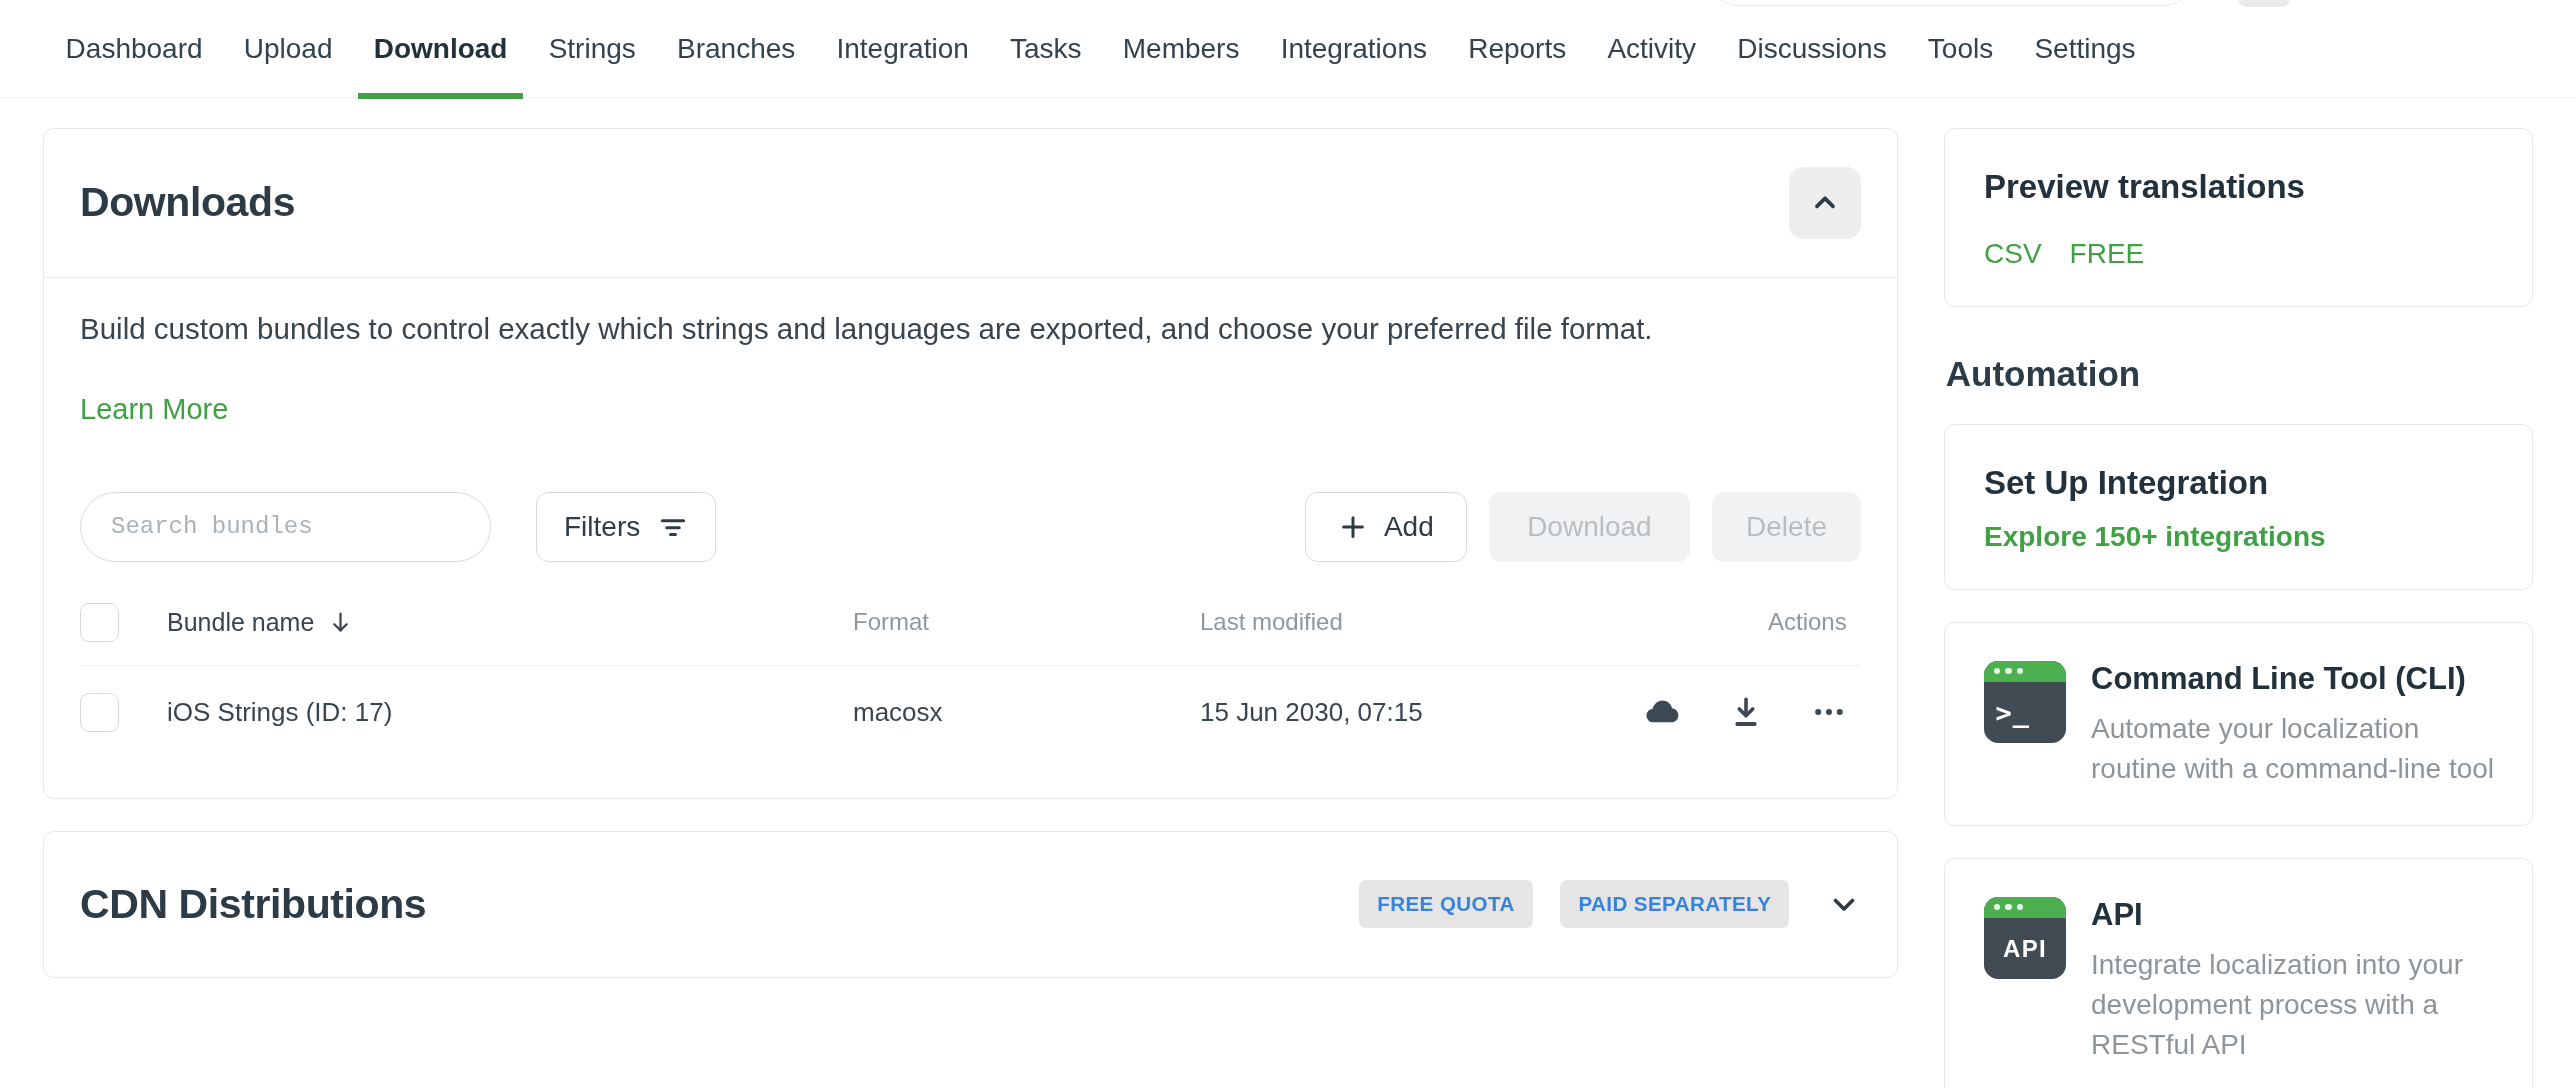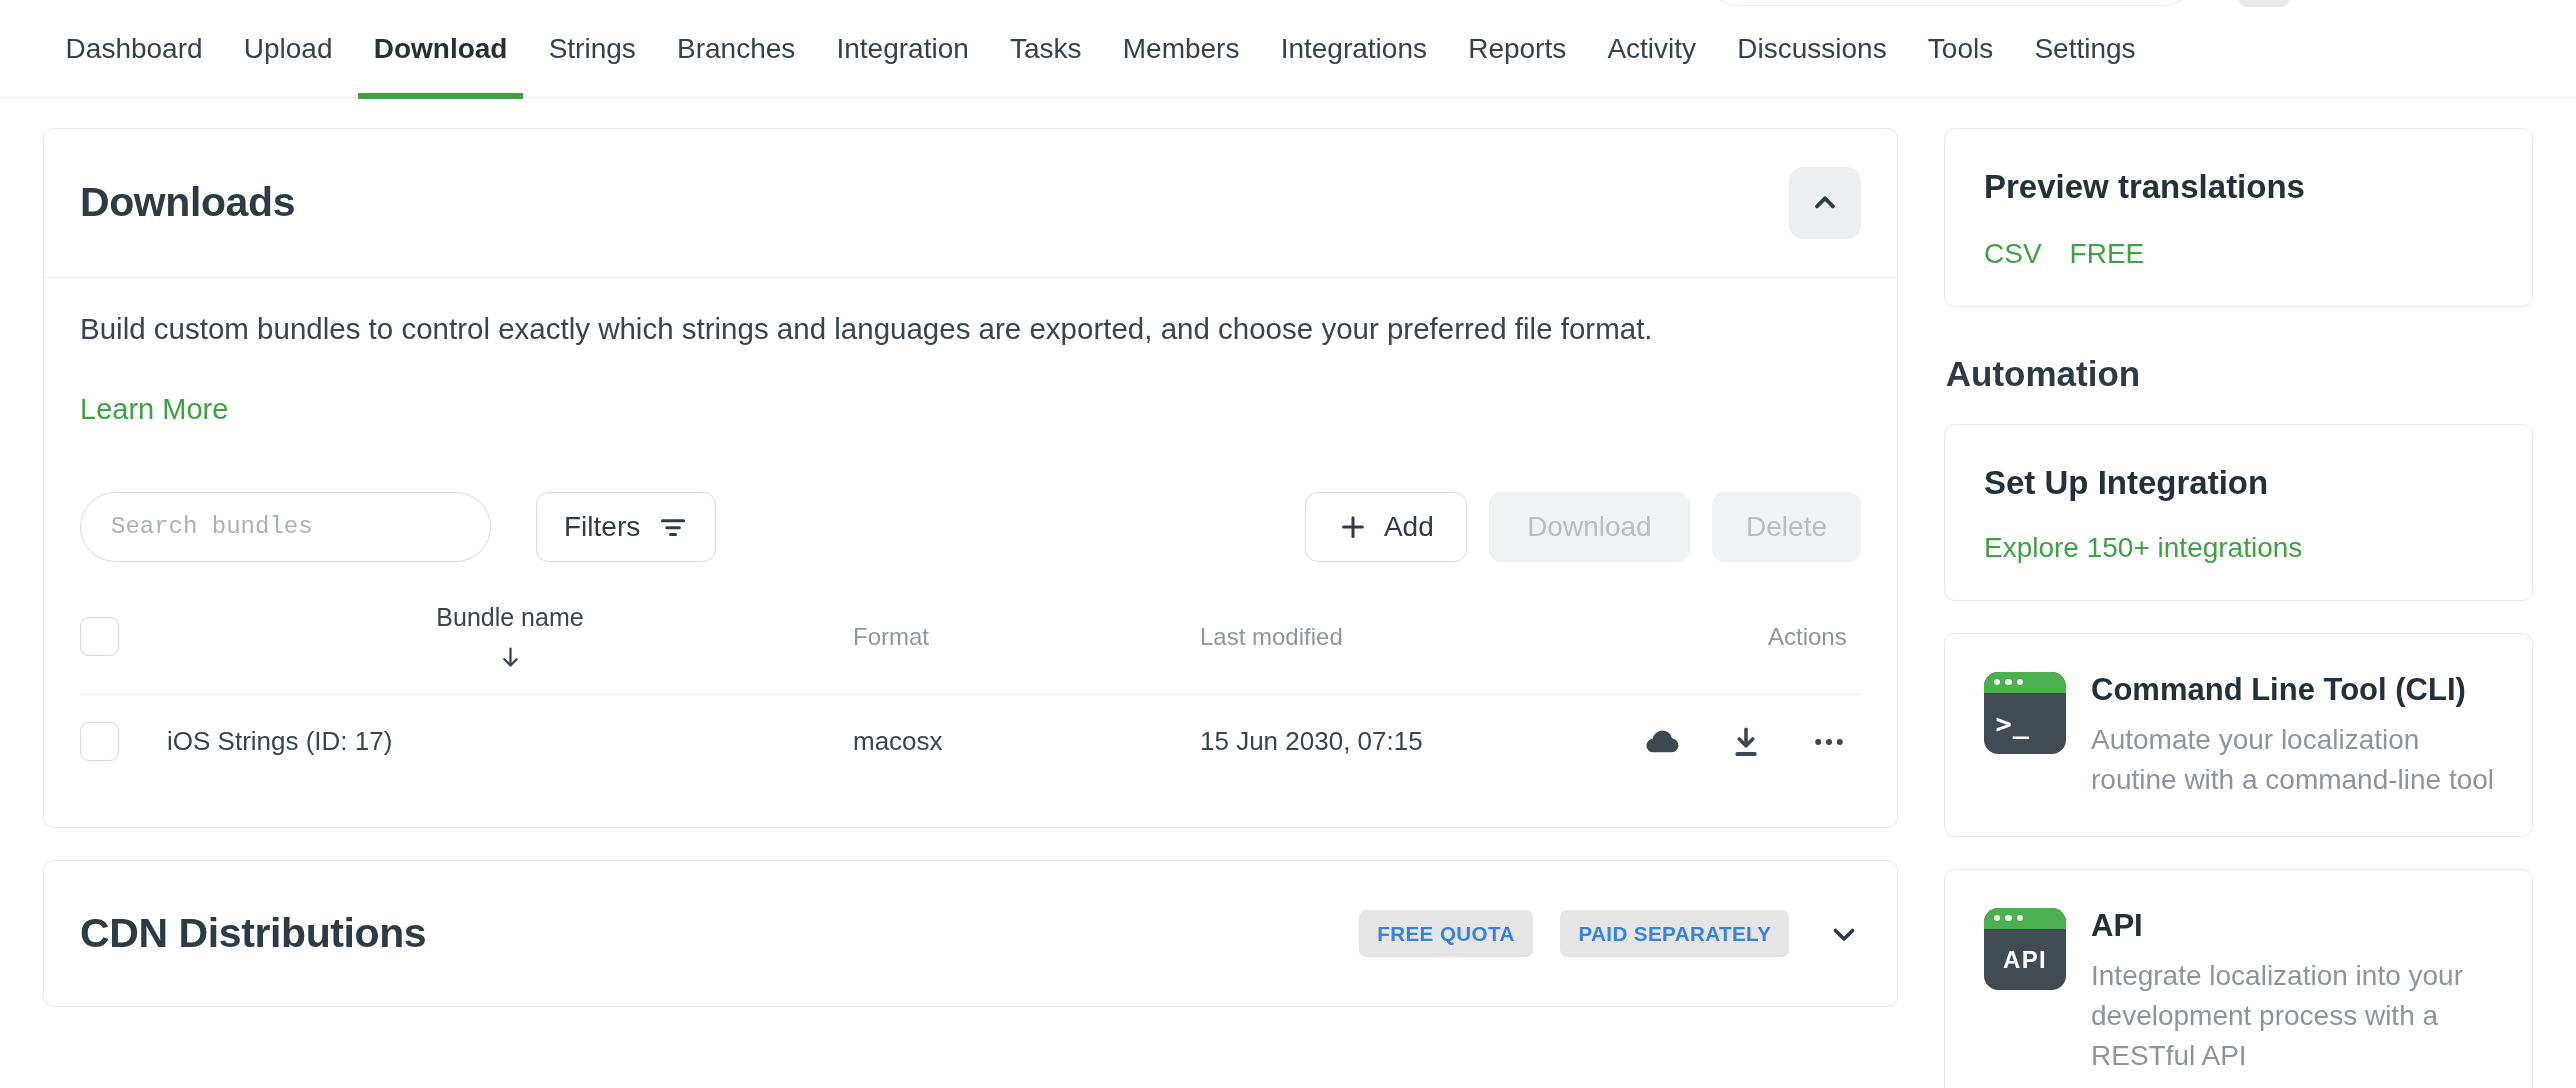--- a/index.html
+++ b/index.html
@@ -51,21 +51,21 @@
   .btn-add { margin-left:auto; padding:0 32px; gap:16px;align-items:center; }
   .btn-disabled { border:none; background:#f1f2f3; color:#b9bec2; margin-left:22.4px;
     cursor:default; }
   .btn-download { padding:0 38px; }
   .btn-delete { padding:0 34px; }
 
   .grid-row { display:grid; grid-template-columns:87px 686px 347px 395px 1fr;
     align-items:center; }
   .thead { margin-top:41px; padding-bottom:23px; border-bottom:1.8px solid #eceded; }
   .th { font-size:24px; color:#8f979d; }
-  .th-name { font-size:25px; color:#39444d; display:flex; align-items:center; gap:12.5px; cursor:pointer;flex-direction:column; }
+  .th-name { font-size:25px; color:#39444d; display:flex; align-items:center; gap:12.5px; cursor:pointer; }
   .th-actions { text-align:right; padding-right:14.3px; }
   .tr { padding:27px 0 30px 0; font-size:26px; color:#39444d; }
   .checkbox { width:39px; height:39px; border:1.8px solid #d6d9db; border-radius:9px;
     background:#fff; cursor:pointer; }
   .actions-cell { display:flex; justify-content:flex-end; align-items:center;
     gap:47px; padding-right:14.3px; }
   .action-icon { cursor:pointer; display:flex; align-items:center; }
 
   
   .cdn-panel { margin-top:32px; height:147px; display:flex; align-items:center;
@@ -76,21 +76,21 @@
   .cdn-chevron { margin-left:18px; display:flex; align-items:center; cursor:pointer; }
 
   
   .side-card { border:1.8px solid #e5e7e9; border-radius:10.7px; padding:39px 39px 36px 39px;
     background:#fff; }
   .side-card-title { font-size:33px; font-weight:bold; color:#22313c; }
   .link-row { display:flex; gap:28px; margin-top:32px; }
   .green-link { color:#3fa044; font-size:28px; font-weight:500; text-decoration:none;
     cursor:pointer; }
   .side-heading { font-size:35px; font-weight:bold; color:#2c3b46; margin:47px 0 30px 1.8px; }
-  .integr-link { display:inline-block; margin-top:30px; }
+  .integr-link { display:inline-block; margin-top:19px;font-weight:bold; }
   .promo-card { margin-top:32px; display:flex; gap:25px; align-items:flex-start;
     padding:38px 36px 36px 39px; }
   .term-icon { width:82px; height:82px; border-radius:14.3px; background:#414b54;
     overflow:hidden; flex-shrink:0; }
   .term-bar { height:21.5px; background:#4caf50; display:flex; align-items:center;
     gap:5.4px; padding-left:9.8px; }
   .term-dot { width:6.3px; height:6.3px; border-radius:50%; background:#e9f5ea; }
   .term-body { height:61px; display:flex; align-items:center; color:#fff; }
   .term-body.cli { font-family:"DejaVu Sans Mono", monospace; font-weight:bold;
     font-size:27px; padding-left:11.6px; letter-spacing:0.9px; }

